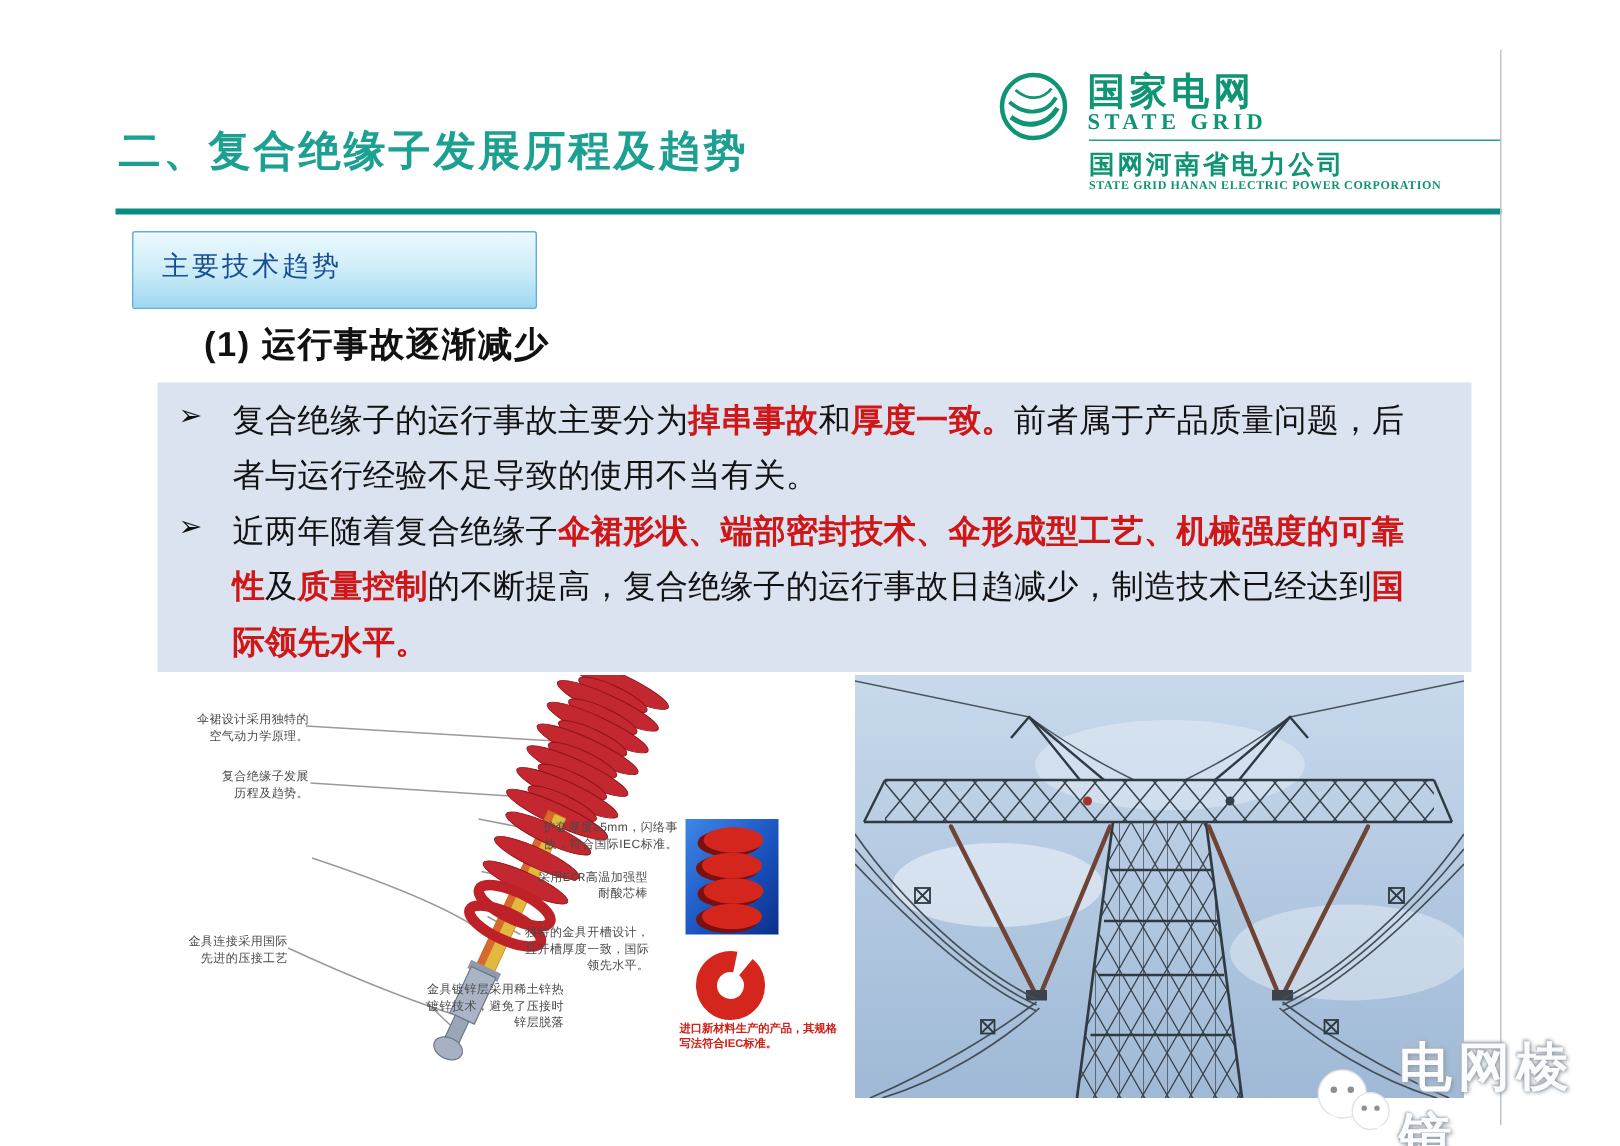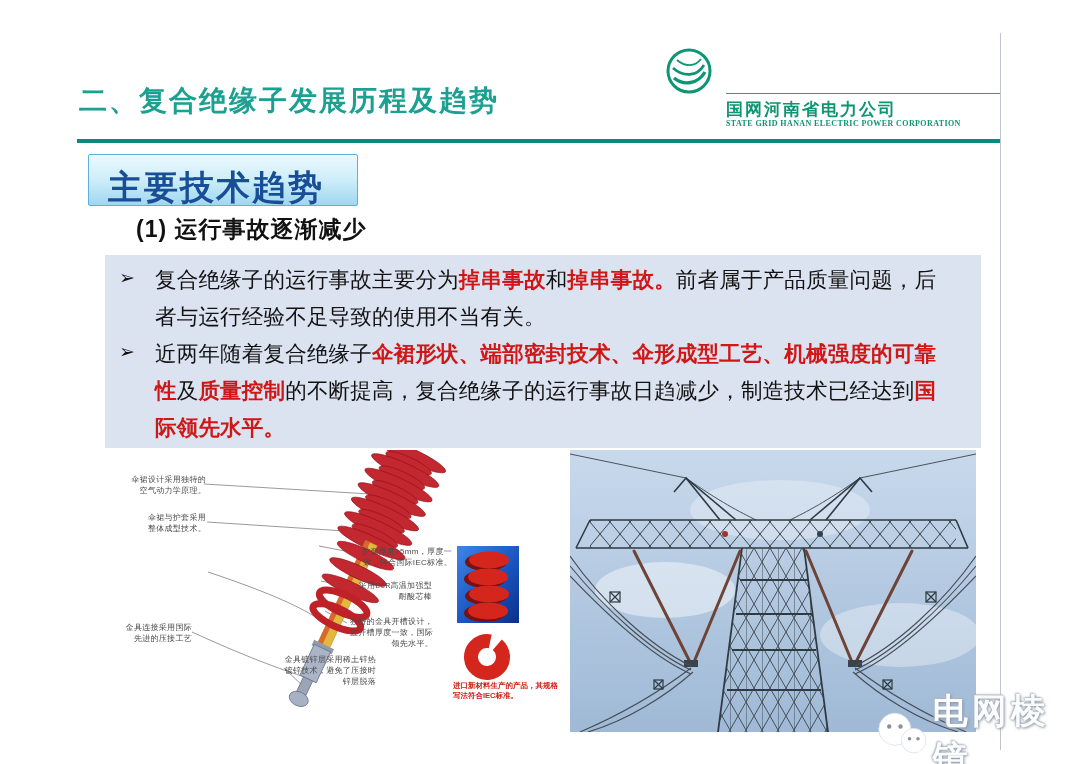--- a/index.html
+++ b/index.html
@@ -26,21 +26,21 @@
   .logo-company-cn{left:726px;top:98px;font-size:17px;font-weight:bold;color:#0f9474;letter-spacing:2px;}
   .logo-company-en{left:726px;top:119px;font-family:"Liberation Serif","DejaVu Serif",serif;
                    font-size:8px;font-weight:bold;color:#0f9474;letter-spacing:0.4px;}
 
   
   .badge{
     left:88px;top:154px;width:268px;height:50px;border:1px solid #5faedd;border-radius:2px;
     background:linear-gradient(180deg,#ecf9fe 0%,#cdedf9 50%,#9fd7f0 100%);
     box-shadow:inset 0 1px 0 #ffffff;
   }
-  .badge-label{margin:10px 0 0 19px;font-size:34px;font-weight:bold;color:#174e95;letter-spacing:2px;}
+  .badge-label{margin:10px 0 0 19px;font-size:18px;font-weight:normal;color:#174e95;letter-spacing:2px;}
 
   .subtitle{left:136px;top:214px;font-size:23px;font-weight:bold;color:#111;letter-spacing:1px;}
 
   
   .textbox{
     left:105px;top:255px;width:876px;height:193px;background:#dbe2f0;
     padding:7px 12px 0 14px;box-sizing:border-box;
   }
   .bullet-row{display:flex;}
   .bullet-marker{width:36px;font-size:19px;color:#111;padding-top:4px;flex:none;}
@@ -71,35 +71,39 @@
   <div class="abs title-rule"></div>
   <div class="abs v-rule"></div>
 
   <div class="abs logo">
     <svg width="46" height="46" viewBox="-23 -23 46 46">
       <circle cx="0" cy="0" r="21" fill="#ffffff" stroke="#0f9474" stroke-width="3"></circle>
       <path d="M -15,7 C -5,15 9,13 16,1" fill="none" stroke="#0f9474" stroke-width="3.4"></path>
       <path d="M -16,-3 C -6,6 8,6 15,-6" fill="none" stroke="#0f9474" stroke-width="2.6"></path>
       <path d="M -12,-11 C -4,-4 6,-4 12,-12" fill="none" stroke="#0f9474" stroke-width="1.8"></path>
     </svg>
+    <div class="logo-texts">
+      <div class="logo-cn">国家电网</div>
+      <div class="logo-en">STATE GRID</div>
+    </div>
   </div>
   <div class="abs logo-sep"></div>
   <div class="abs logo-company-cn">国网河南省电力公司</div>
   <div class="abs logo-company-en">STATE GRID HANAN ELECTRIC POWER CORPORATION</div>
 
   <div class="abs badge">
     <div class="badge-label">主要技术趋势</div>
   </div>
 
   <div class="abs subtitle">(1) 运行事故逐渐减少</div>
 
   <div class="abs textbox">
     <div class="bullet-row">
       <span class="bullet-marker">➢</span>
-      <div class="bullet-text"><span>复合绝缘子的运行事故主要分为</span><span class="red">掉串事故</span><span>和</span><span class="red">掉串事故。</span><span>前者属于产品质量问题，后者与运行经验不足导致的使用不当有关。</span></div>
+      <div class="bullet-text"><span>复合绝缘子的运行事故主要分为</span><span class="red">掉串事故</span><span>和</span><span class="red">厚度一致。</span><span>前者属于产品质量问题，后者与运行经验不足导致的使用不当有关。</span></div>
     </div>
     <div class="bullet-row">
       <span class="bullet-marker">➢</span>
       <div class="bullet-text"><span>近两年随着复合绝缘子</span><span class="red">伞裙形状、端部密封技术、伞形成型工艺、机械强度的可靠性</span><span>及</span><span class="red">质量控制</span><span>的不断提高，复合绝缘子的运行事故日趋减少，制造技术已经达到</span><span class="red">国际领先水平。</span></div>
     </div>
   </div>
 
   <div class="abs diagram">
     <svg width="448" height="285" viewBox="0 0 448 285">
       <defs>
@@ -160,23 +164,23 @@
         <ellipse cx="373" cy="163" rx="21" ry="9" fill="#7a1010"></ellipse>
         <ellipse cx="376" cy="161" rx="20" ry="8.5" fill="#d5261d"></ellipse>
       </g>
 
       <g transform="translate(375,207) rotate(-50)">
         <circle cx="0" cy="0" r="16" fill="none" stroke="#d5261d" stroke-width="14" stroke-dasharray="92 8.5" stroke-linecap="butt"></circle>
       </g>
     </svg>
 
     <div class="ann" style="left:12px;top:24px;width:82px;">伞裙设计采用独特的空气动力学原理。</div>
-    <div class="ann" style="left:30px;top:62px;width:64px;">伞裙与护套采用整体成型技术。</div>
+    <div class="ann" style="left:30px;top:62px;width:64px;">复合绝缘子发展历程及趋势。</div>
     <div class="ann" style="left:6px;top:172px;width:74px;">金具连接采用国际先进的压接工艺</div>
-    <div class="ann" style="left:246px;top:96px;width:94px;">护套厚度≥5mm，厚度一致，符合国际IEC标准。</div>
+    <div class="ann" style="left:246px;top:96px;width:94px;">护套厚度≥5mm，闪络事故，符合国际IEC标准。</div>
     <div class="ann" style="left:240px;top:130px;width:80px;font-family:Liberation Mono, monospace;">采用ECR高温加强型耐酸芯棒</div>
     <div class="ann" style="left:237px;top:166px;width:84px;">独特的金具开槽设计，且开槽厚度一致，国际领先水平。</div>
     <div class="ann" style="left:172px;top:204px;width:92px;">金具镀锌层采用稀土锌热镀锌技术，避免了压接时锌层脱落</div>
     <div class="ann-red" style="left:341px;top:231px;width:112px;">进口新材料生产的产品，其规格写法符合IEC标准。</div>
   </div>
 
   <div class="abs tower">
     <svg width="406" height="282" viewBox="0 0 406 282">
       <defs>
         <linearGradient id="sky" x1="0" y1="0" x2="0" y2="1">

